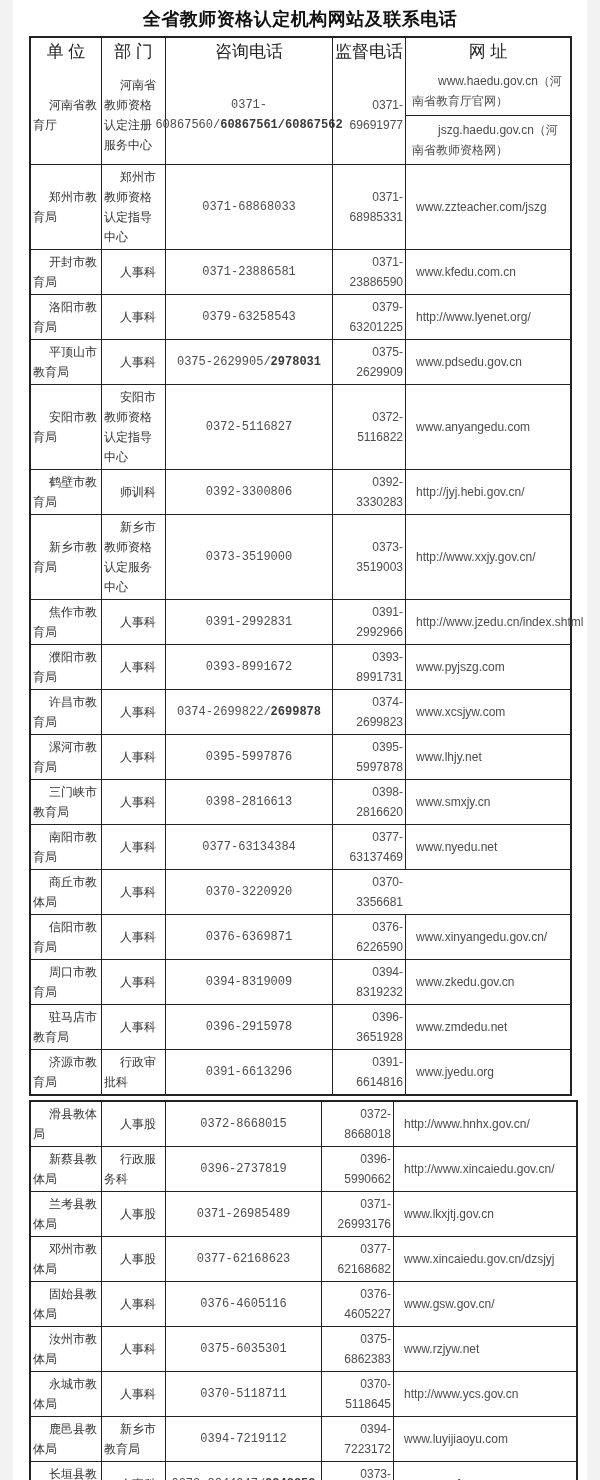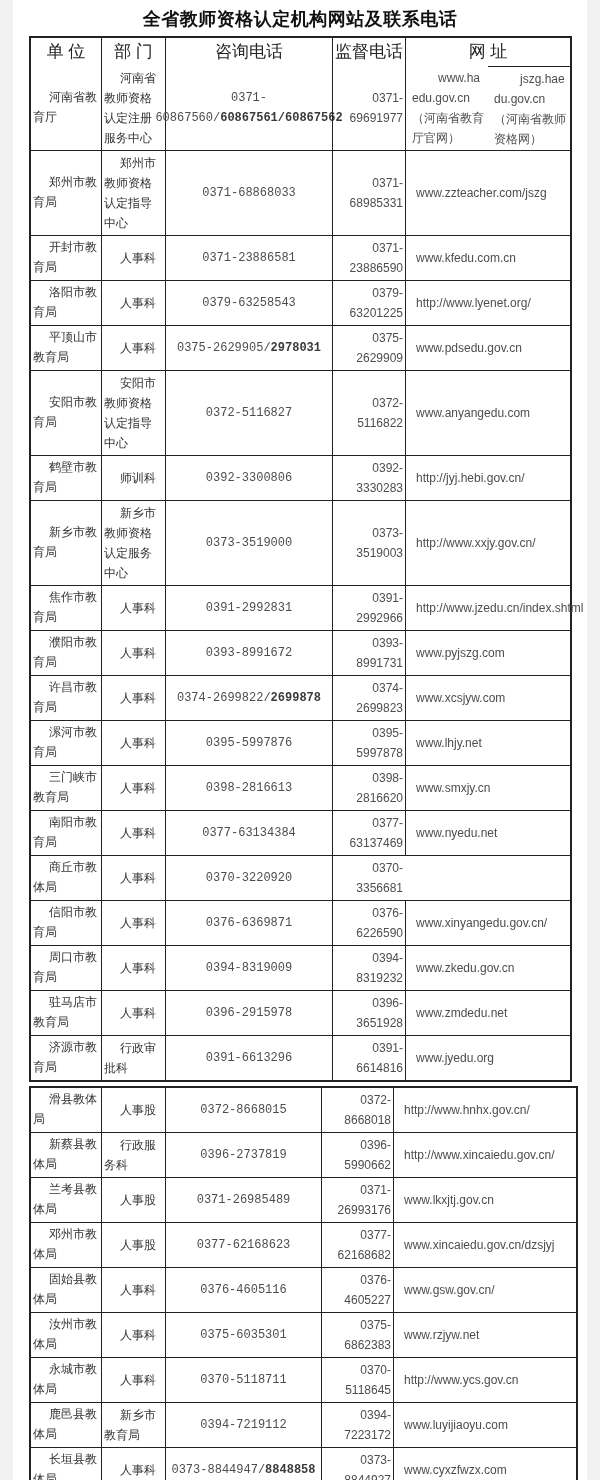--- a/index.html
+++ b/index.html
@@ -65,21 +65,20 @@
     min-height:28px;
     font-size:17px;
     color:#222;
   }
   .t1 .row.header{min-height:28px;}
   .unit .txt{
     width:66px;
     text-indent:16px;
     word-break:break-all;
     padding:2px 0 2px 2px;
-    font-family:Liberation Mono, monospace;
   }
   .dept .txt{
     width:60px;
     text-indent:16px;
     word-break:break-all;
     padding:2px 0 2px 2px;
   }
   .consult{
     flex-direction:column;
     justify-content:center;
@@ -102,21 +101,21 @@
     white-space:nowrap;
   }
   .website .txt.cjk{
     white-space:normal;
     text-indent:26px;
     padding-left:6px;
     padding-right:2px;
     word-break:break-all;
   }
   .website.split{
-    flex-direction:row;
+    flex-direction:column;
     align-items:stretch;
     padding:0;
   }
   .w-sub{
     display:flex;
     align-items:center;
     min-height:49px;
     flex:1;
   }
   .w-sub + .w-sub{border-top:1.5px solid var(--border);}

